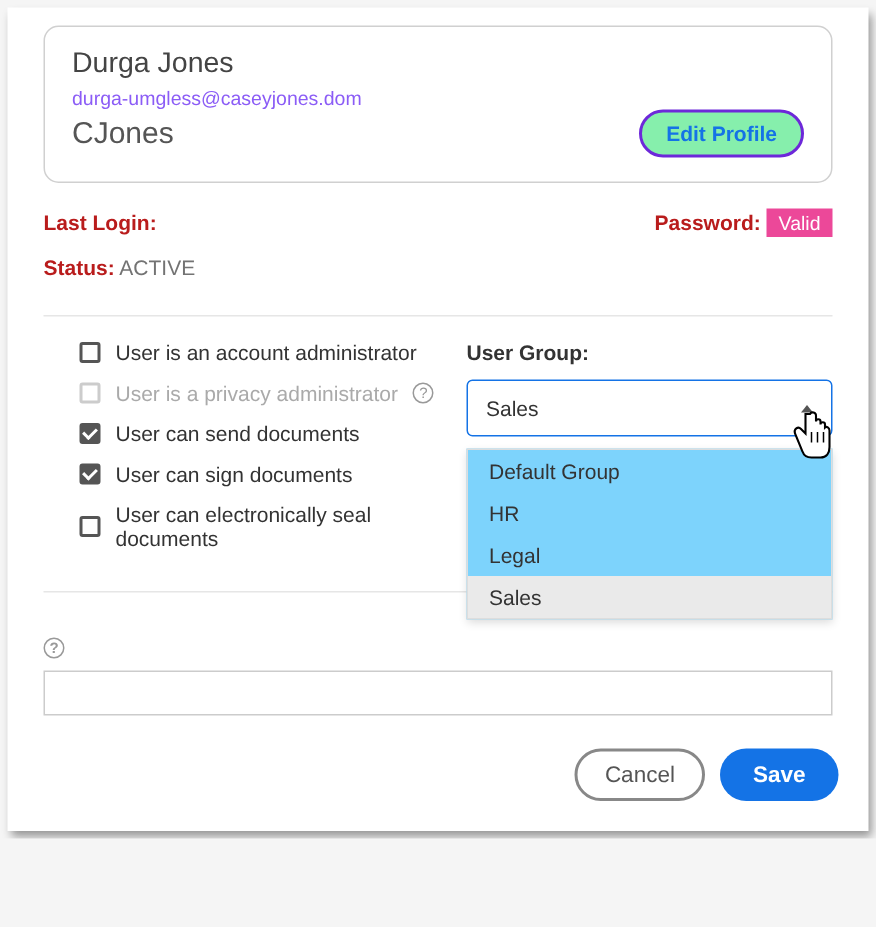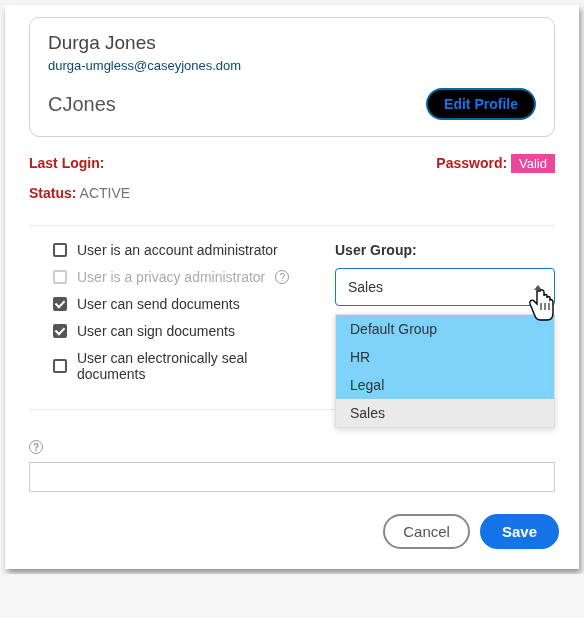--- a/index.html
+++ b/index.html
@@ -42,36 +42,36 @@
     margin: 0 4px 18px 4px;
     position: relative;
   }
   .profile-name {
     font-size: 19px;
     color: #444;
     margin-bottom: 4px;
   }
   .profile-email {
     font-size: 13px;
-    color: #0c4a6e;
-    margin-bottom: 15px;
+    color: #8b5cf6;
+    margin-bottom: 0;
   }
   .profile-row {
     display: flex;
     justify-content: space-between;
     align-items: center;
   }
   .profile-username {
     font-size: 20px;
     color: #555;
   }
   .btn-outline {
-    border: 2px solid #0369a1;
+    border: 2px solid #6d28d9;
     color: #1473e6;
-    background: #000000;
+    background: #86efac;
     border-radius: 16px;
     padding: 6px 16px;
     font-size: 14px;
     font-weight: 600;
     cursor: pointer;
   }
   .info-row {
     display: flex;
     justify-content: space-between;
     margin: 0 4px 14px 4px;
@@ -88,21 +88,21 @@
   }
   .status-row { margin: 0 4px 24px 4px; font-size: 14px; }
   .hr { border: none; border-top: 1px solid #e6e6e6; margin: 0 4px 16px 4px; }
   .perms-row {
     display: flex;
     margin: 0 4px;
     gap: 20px;
     position: relative;
   }
   .perms-left { flex: 1; }
-  .perms-right { width: 220px; position: relative; }
+  .perms-right { width: 244px; position: relative; }
   .checkbox-row {
     display: flex;
     align-items: center;
     gap: 10px;
     font-size: 14px;
     color: #333;
     margin-bottom: 11px;
     padding-left: 24px;
   }
   .checkbox-row.disabled { color: #aaa; }

